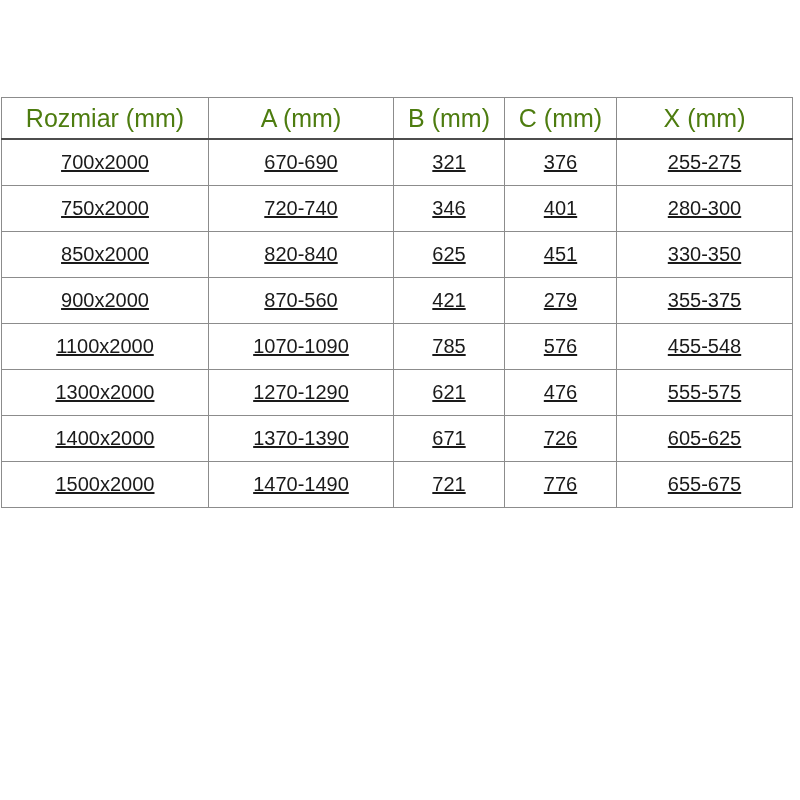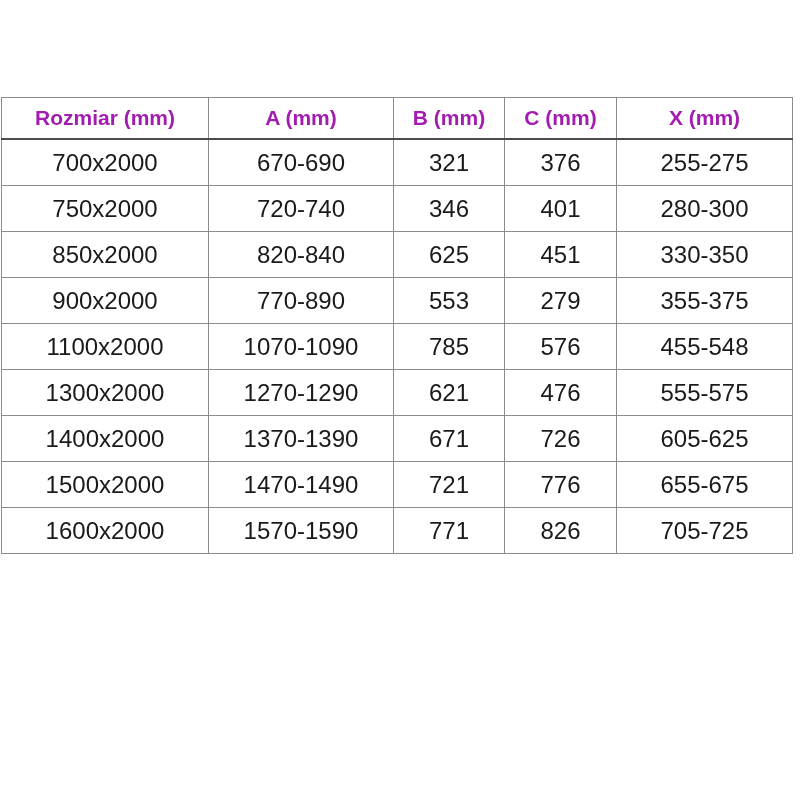--- a/index.html
+++ b/index.html
@@ -35,29 +35,30 @@
   table.dim-table td {
     border: 1px solid #8c8c8c;
     text-align: center;
     vertical-align: middle;
     padding: 0;
     overflow: hidden;
     white-space: nowrap;
   }
   table.dim-table th {
     height: 40px;
-    font-size: 21px;
-    font-weight: bold;
+    font-size: 25px;
+    font-weight: normal;
     border-bottom: 2px solid #4d4d4d;
-    color: #a21caf;
+    color: #4d7c0f;
   }
   table.dim-table td {
     height: 45px;
-    font-size: 24px;
+    font-size: 20px;
     font-weight: 400;
+    text-decoration: underline;
   }
 </style>
 </head>
 <body>
 
 <div class="table-wrap">
   <table class="dim-table">
     <colgroup>
       <col class="c0">
         <col class="c1">
@@ -91,22 +92,22 @@
         </tr>
         <tr>
           <td>850x2000</td>
           <td>820-840</td>
           <td>625</td>
           <td>451</td>
           <td>330-350</td>
         </tr>
         <tr>
           <td>900x2000</td>
-          <td>770-890</td>
-          <td>553</td>
+          <td>870-560</td>
+          <td>421</td>
           <td>279</td>
           <td>355-375</td>
         </tr>
         <tr>
           <td>1100x2000</td>
           <td>1070-1090</td>
           <td>785</td>
           <td>576</td>
           <td>455-548</td>
         </tr>
@@ -124,22 +125,15 @@
           <td>726</td>
           <td>605-625</td>
         </tr>
         <tr>
           <td>1500x2000</td>
           <td>1470-1490</td>
           <td>721</td>
           <td>776</td>
           <td>655-675</td>
         </tr>
-        <tr>
-          <td>1600x2000</td>
-          <td>1570-1590</td>
-          <td>771</td>
-          <td>826</td>
-          <td>705-725</td>
-        </tr>
       </tbody>
   </table>
 </div>
 
 </body></html>

